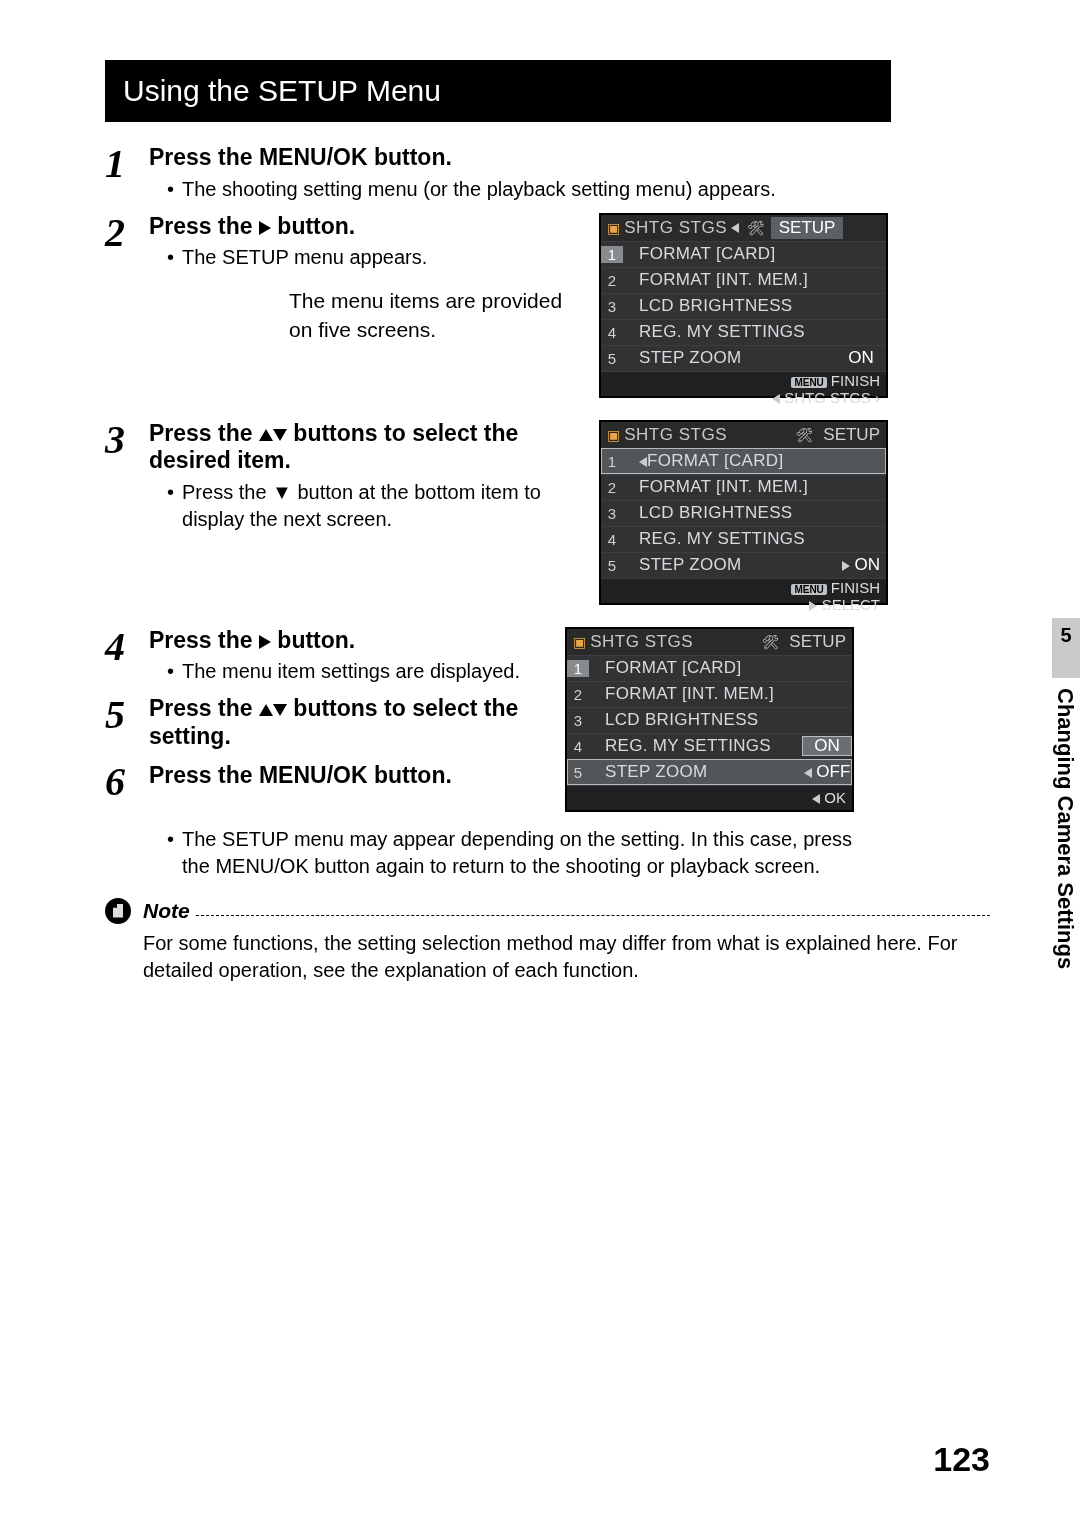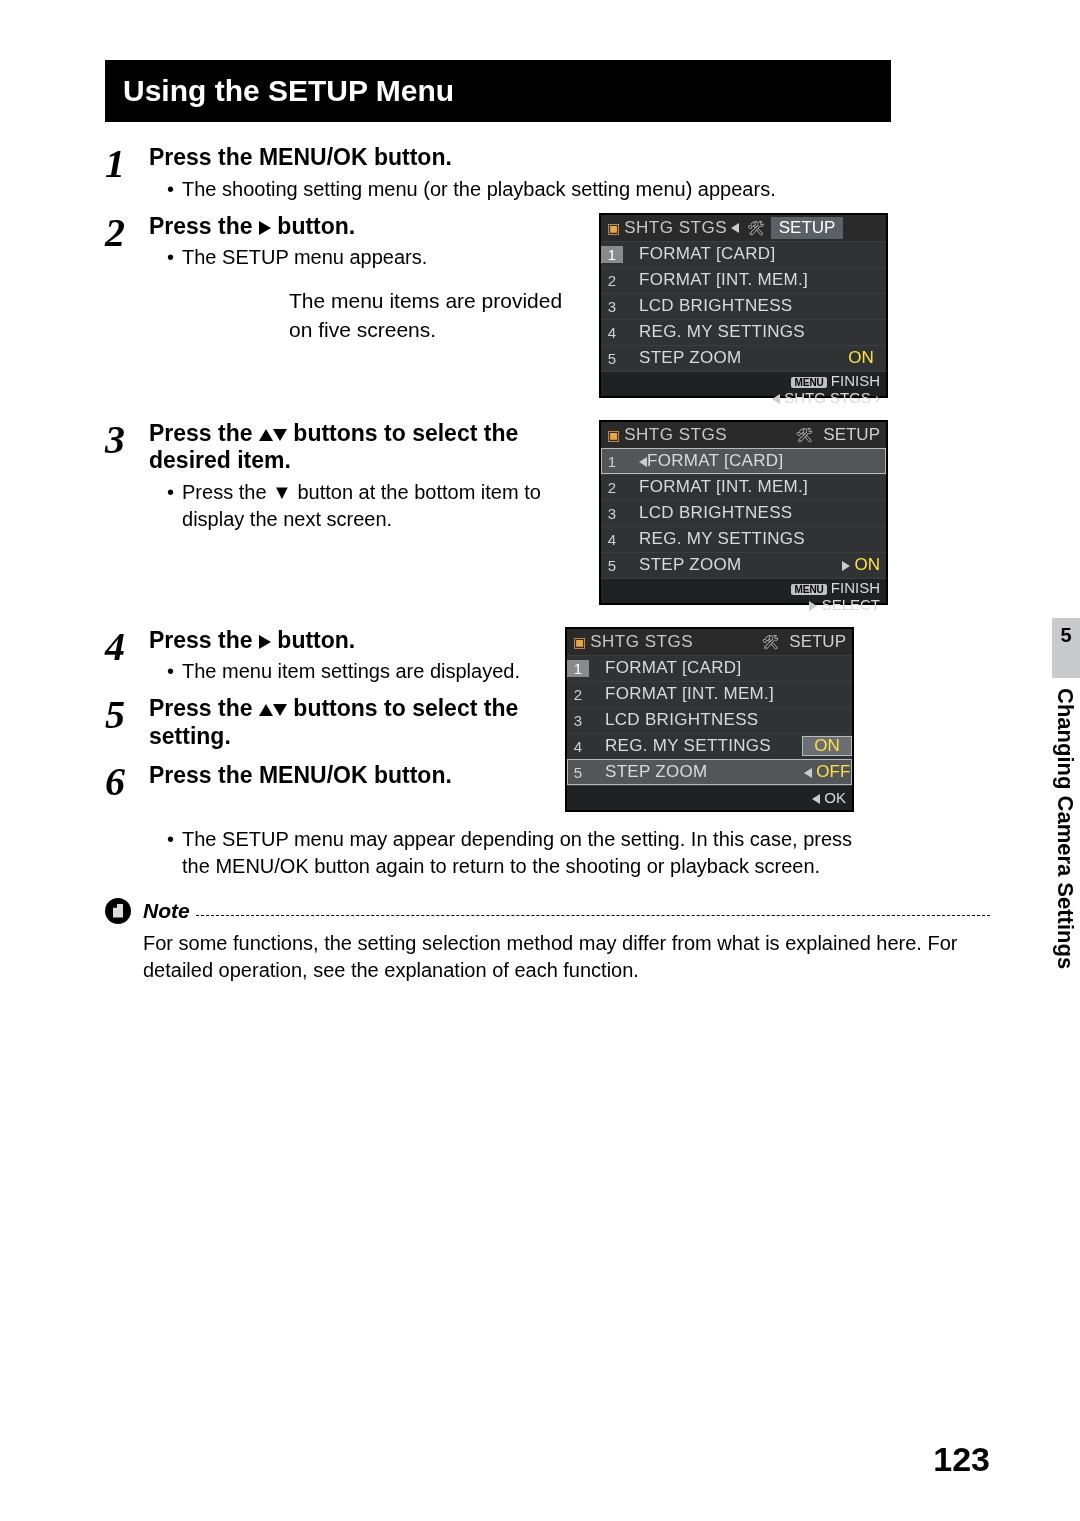--- a/index.html
+++ b/index.html
@@ -12,21 +12,21 @@
   .page {
     width: 1080px;
     height: 1521px;
     position: relative;
     box-sizing: border-box;
     padding: 60px 90px 40px 105px;
   }
   .title-bar {
     background: #000;
     color: #fff;
-    font-weight: bold;
+    font-weight: normal;
     font-size: 30px;
     padding: 14px 18px;
     margin-bottom: 22px;
     width: 750px;
   }
   .intro {
     font-size: 21px;
     line-height: 1.35;
     margin-bottom: 14px;
     width: 750px;
@@ -154,21 +154,21 @@
     color: #fff;
   }
   .lcd-label {
     flex: 1;
     padding-left: 16px;
     letter-spacing: 0.3px;
   }
   .lcd-val {
     width: 50px;
     text-align: center;
-    color: #fde047;
+    color: #ffffff;
   }
   .lcd-val.boxed {
     background: #6b6f73;
     outline: 1px solid #b8bbbe;
     outline-offset: -1px;
   }
   .lcd-footer {
     display: flex;
     align-items: flex-end;
     height: 24px;

